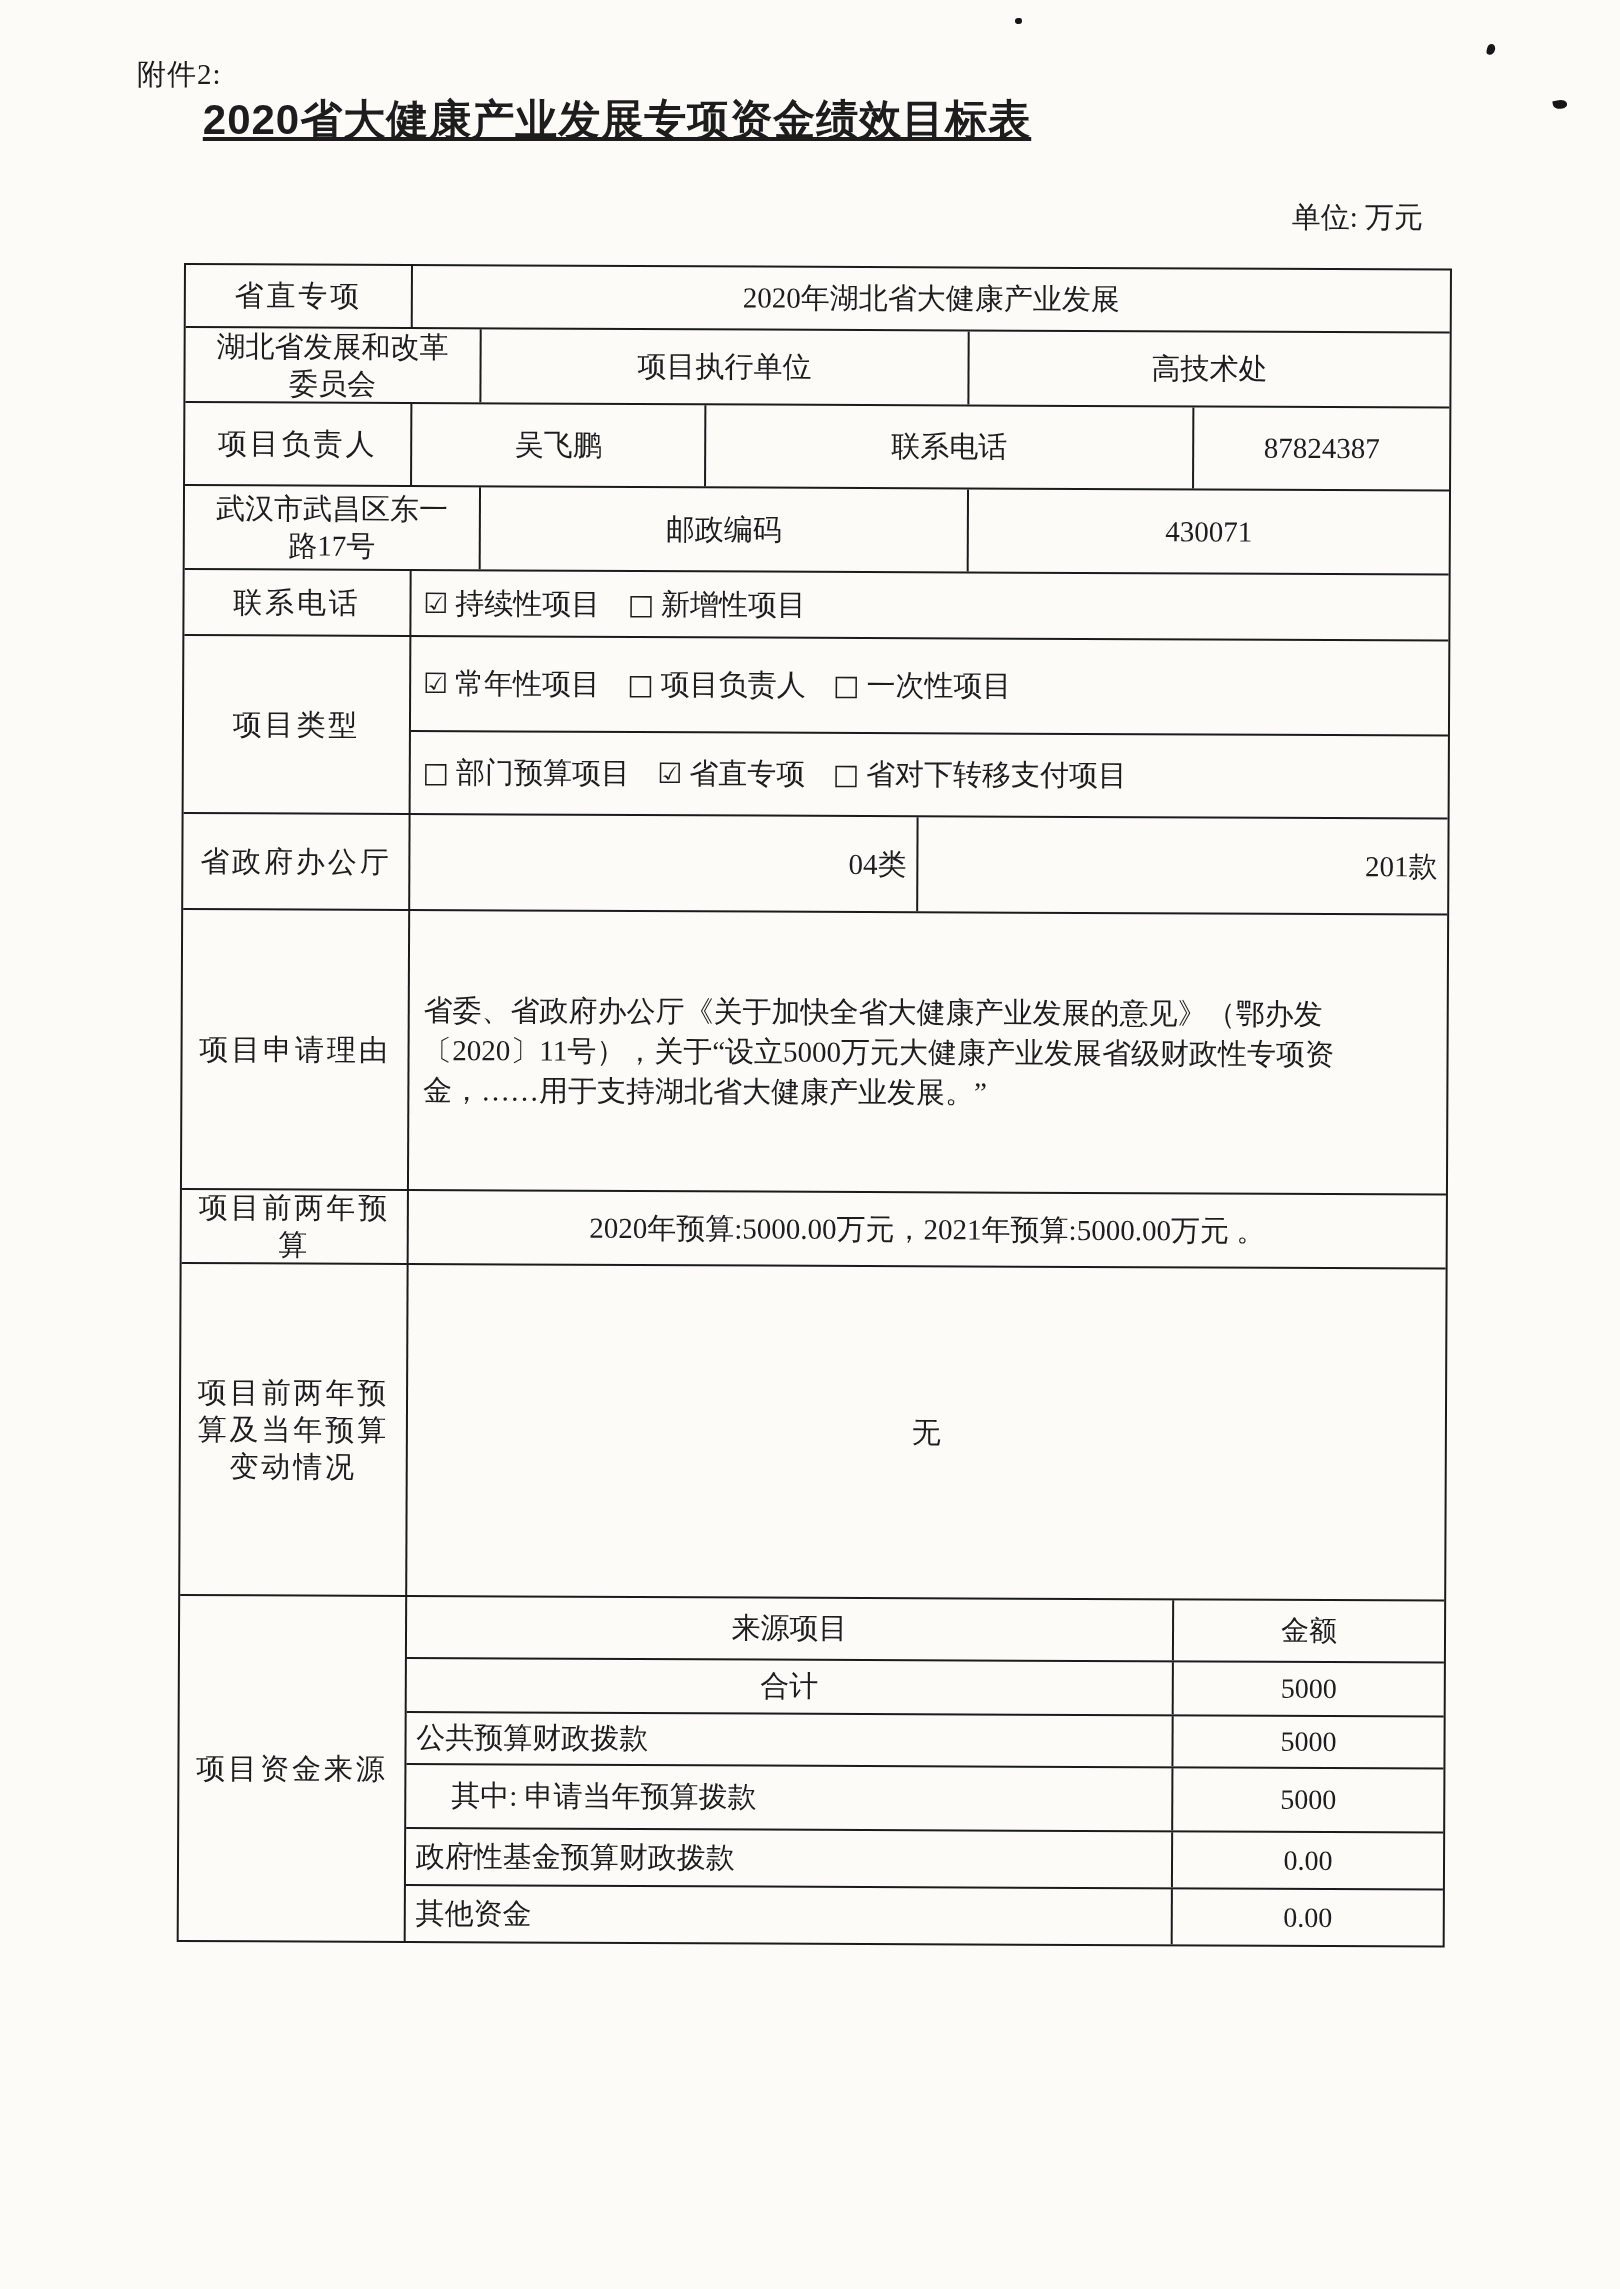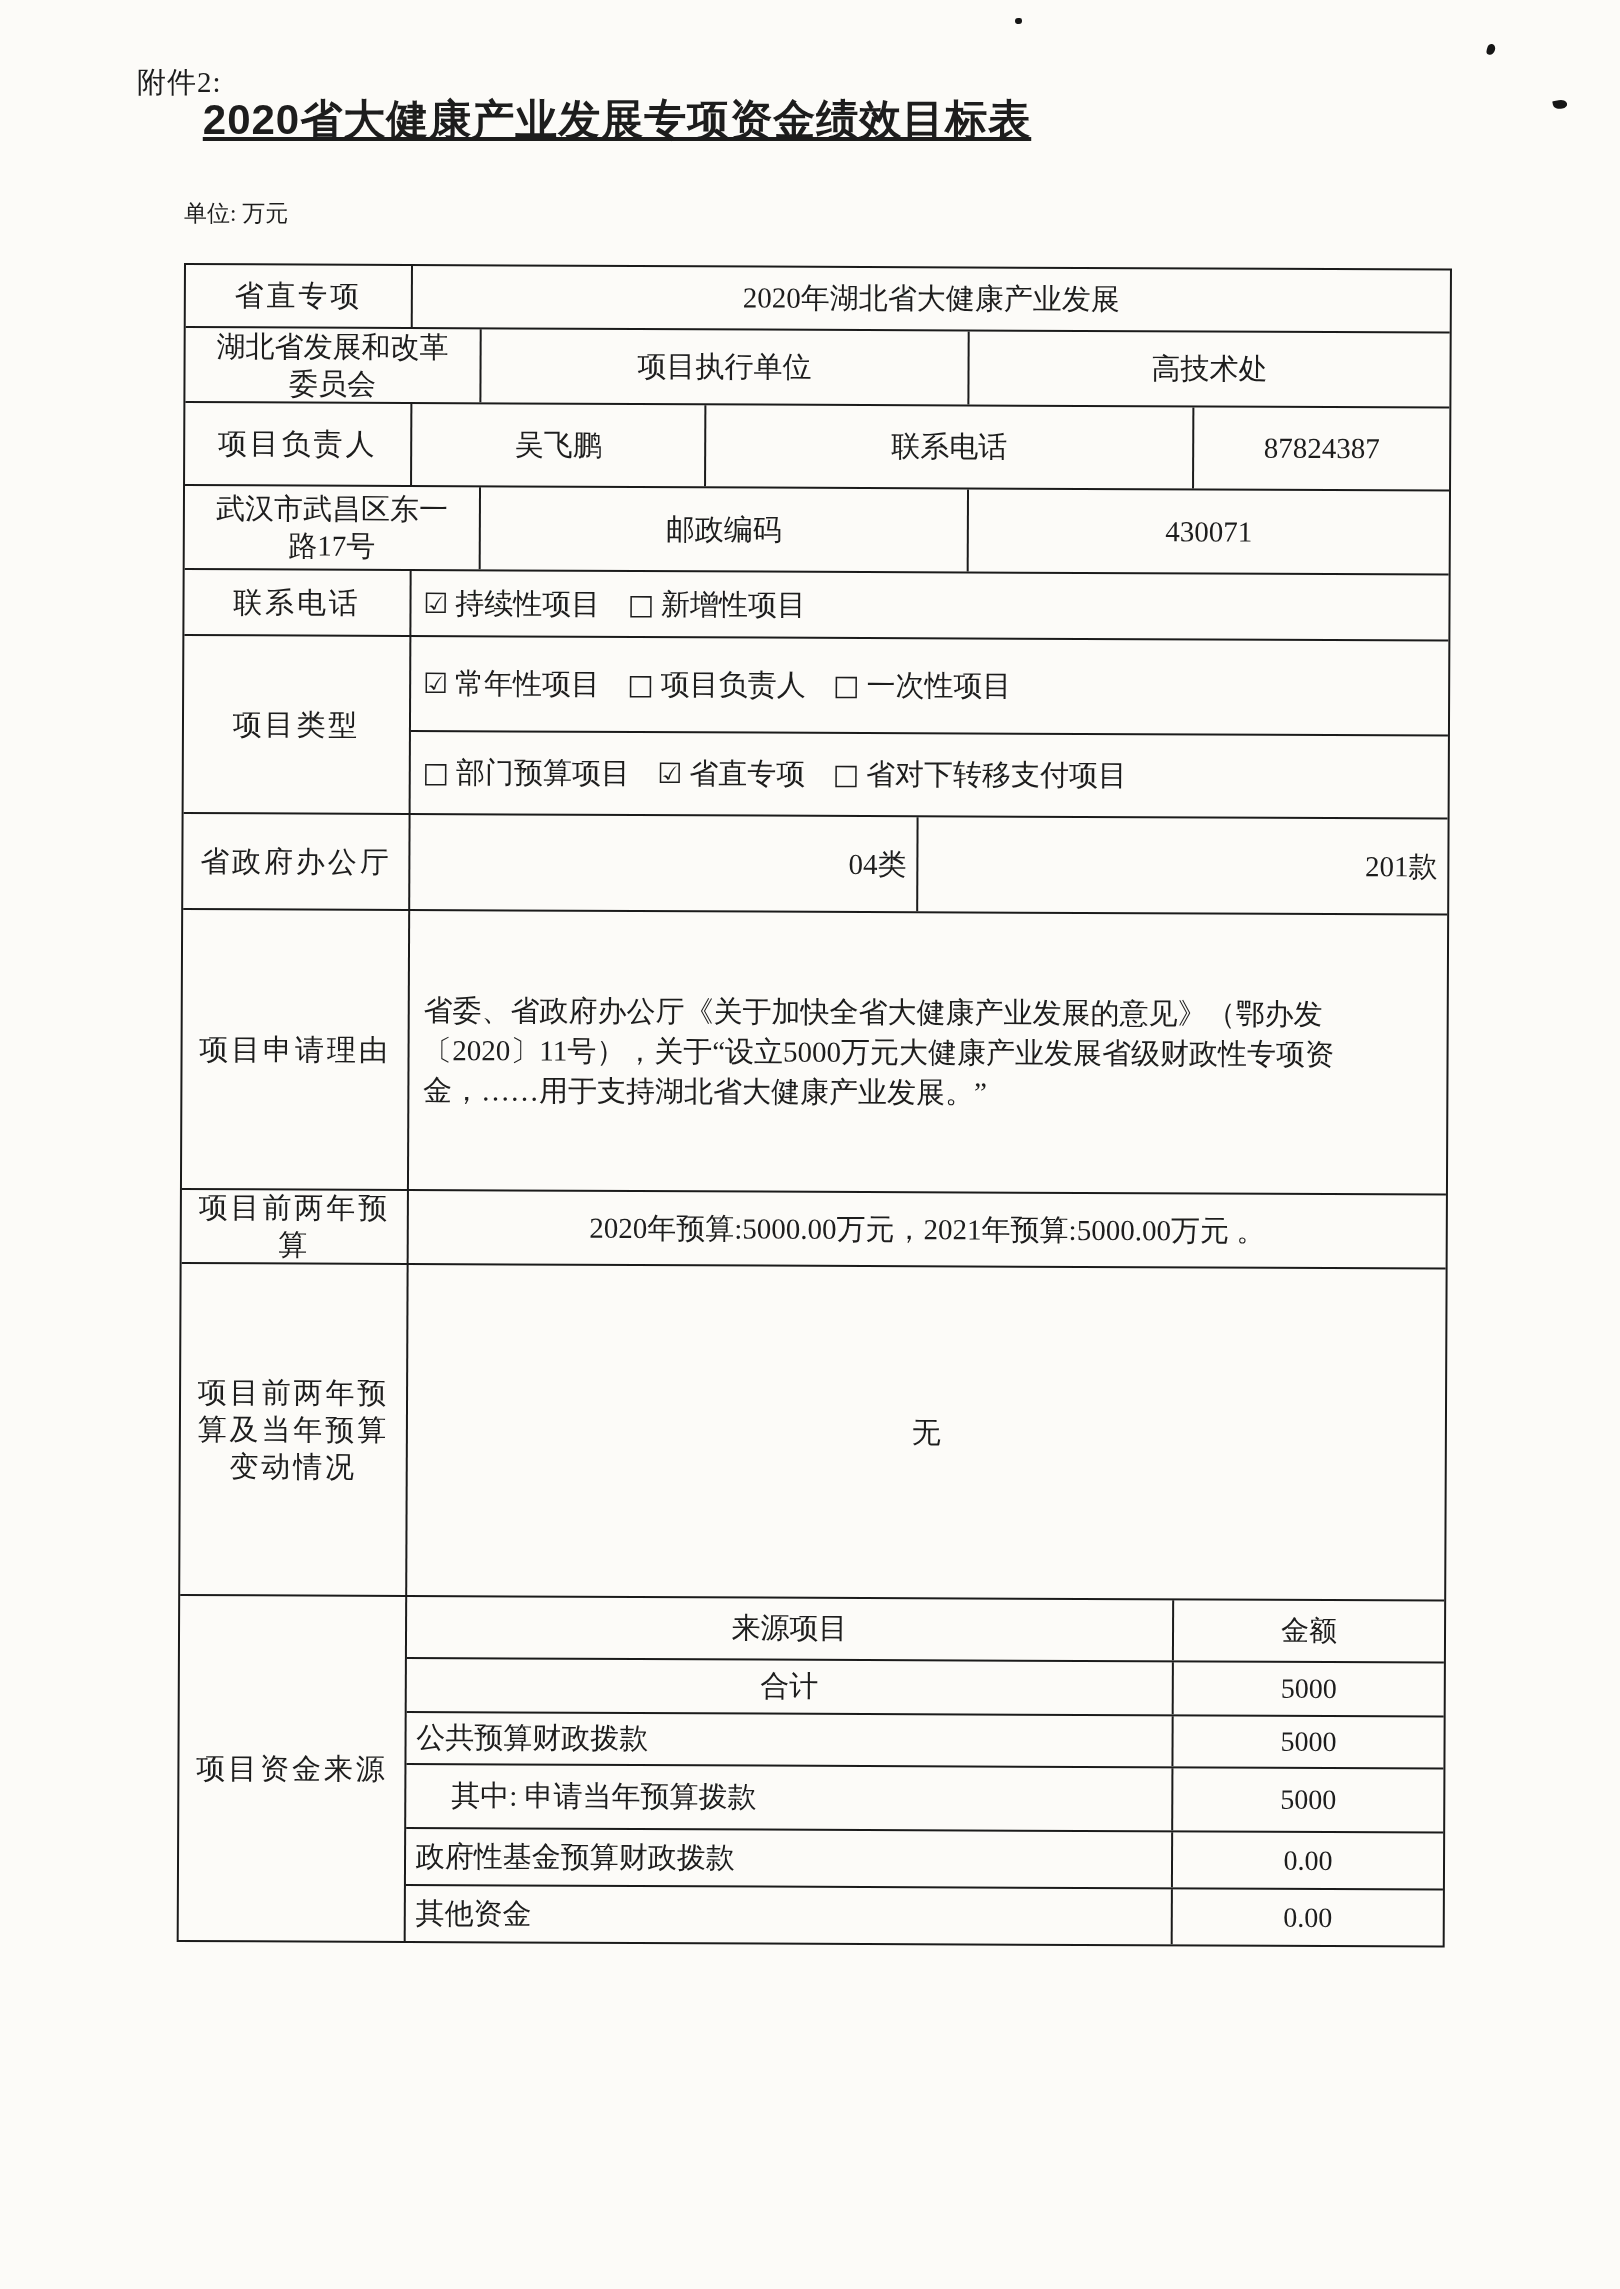--- a/index.html
+++ b/index.html
@@ -6,31 +6,31 @@
   body{background:#e8e8e8;}
   .page{
     position:relative;
     width:1620px;height:2290px;
     margin:0 auto;
     background:#fcfbf8;
     overflow:hidden;
     font-family:"Liberation Serif","DejaVu Serif",serif;
     color:#1d1d1d;
   }
-  .attach{position:absolute;left:137px;top:55px;font-size:29px;letter-spacing:1px;margin-top:8px;}
+  .attach{position:absolute;left:137px;top:55px;font-size:29px;letter-spacing:1px;}
   .title{
     position:absolute;left:176px;top:92px;width:882px;
     text-align:center;font-size:42px;font-weight:bold;
     font-family:"Liberation Sans","DejaVu Sans",sans-serif;
     letter-spacing:1px;
     text-decoration:underline;
   }
   .unit{
     position:absolute;left:184px;top:198px;width:1268px;
-    text-align:left;padding-right:29px;font-size:23px;box-sizing:border-box;
+    text-align:right;padding-right:29px;font-size:29px;box-sizing:border-box;
   }
   .tbl{
     position:absolute;left:184px;top:263px;width:1268px;
     border:2.9px solid #1b1b1b;box-sizing:border-box;
     transform:rotate(0.25deg);transform-origin:top left;
     background:#fcfbf8;
   }
   .row{display:flex;border-top:2px solid #1b1b1b;box-sizing:border-box;}
   .row:first-child{border-top:none;}
   .cell{

